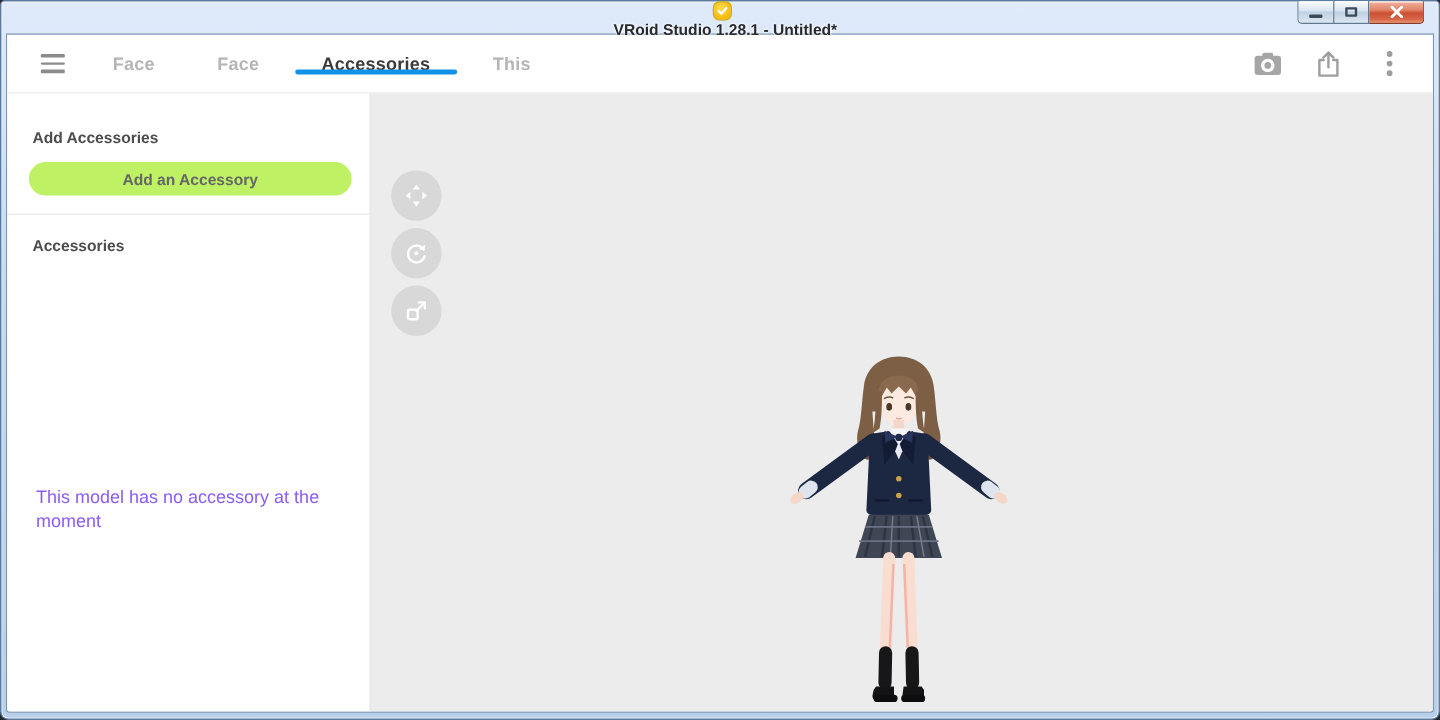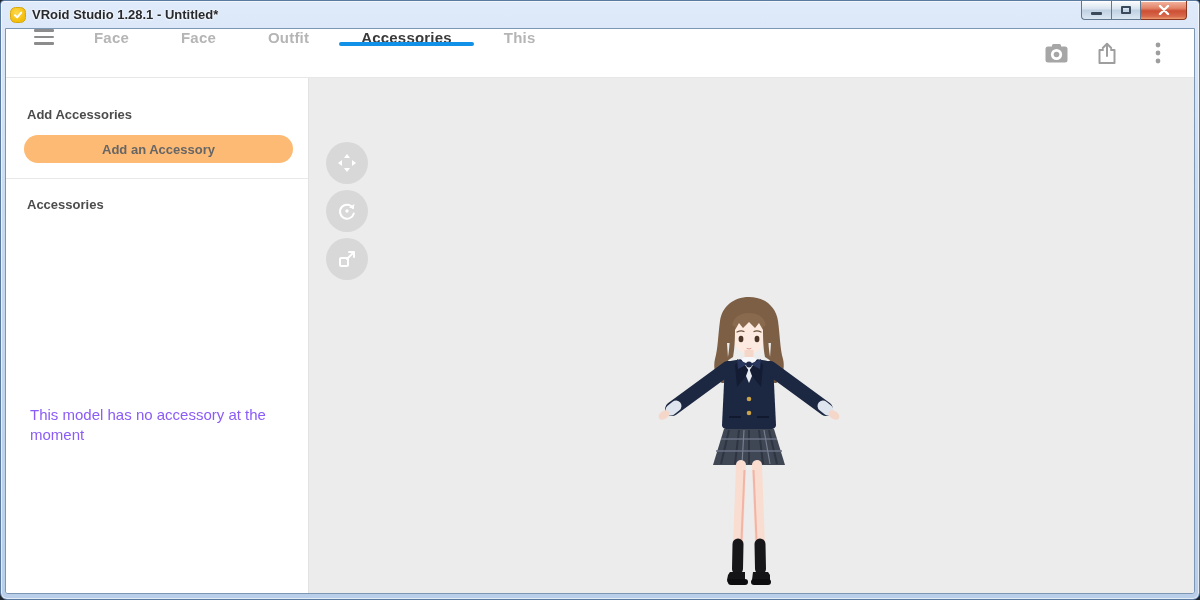--- a/index.html
+++ b/index.html
@@ -9,21 +9,21 @@
   .frame {
     position:absolute; inset:0;
     background:linear-gradient(180deg,#dfeafa 0%,#c6d9ef 40%,#b9cfe9 100%);
     border:1px solid #5b7aa0;
     border-radius:4px 4px 7px 7px;
     padding:27px 4px 5px 4px;
     box-shadow:inset 0 0 0 1px rgba(255,255,255,.6);
   }
   .titlebar {
     position:absolute; top:0; left:0; right:0; height:27px;
-    display:flex; align-items:center; padding-left:9px;
+    display:flex; align-items:center; padding-left:9px;flex-direction:column;
   }
   .app-logo {
     width:16px; height:16px; border-radius:34%;
     background:radial-gradient(circle at 40% 35%, #ffd94d 0%, #f3bd0c 70%);
     border:1px solid #d8a70a;
     display:flex; align-items:center; justify-content:center;
     margin-right:6px; flex:0 0 auto;
   }
   .title-text {
     font-size:13px; font-weight:700; color:#26292e;
@@ -51,21 +51,21 @@
   .app {
     width:100%; height:100%;
     background:#ffffff; border:1px solid #7d96b4; border-radius:0 0 3px 3px;
     display:flex; flex-direction:column; overflow:hidden;
   }
 
   
   .tabbar {
     height:49px; flex:0 0 49px; background:#fff;
     border-bottom:1px solid #e7e7e7;
-    display:flex; align-items:flex-start; padding-left:28px; position:relative;
+    display:flex; align-items:center; padding-left:28px; position:relative;
   }
   .hamburger { width:20px; display:flex; flex-direction:column; justify-content:center; gap:4px; margin-right:16px; cursor:pointer; }
   .hamburger i { display:block; height:2.5px; background:#8c8c8c; border-radius:1px; }
   .tabs { display:flex; align-items:stretch; gap:4px; }
   .tab {
     position:relative; display:flex; align-items:center; padding:0 24px;
     font-size:15px; font-weight:700; color:#b5b5b5; letter-spacing:.2px; cursor:pointer;
   }
   .tab.active { color:#3a3a3a; }
   .tab.active::after {
@@ -77,21 +77,21 @@
 
   
   .content { flex:1; display:flex; min-height:0; }
   .sidebar {
     width:303px; flex:0 0 303px; background:#fff; border-right:1px solid #e2e2e2;
     position:relative; padding-top:17px;
   }
   .section-title { font-size:13px; font-weight:700; color:#4c4c4c; margin:12px 0 0 21px; }
   .add-btn {
     display:block; width:269px; height:28px; margin:13px auto 0 18px;
-    background:#fdba74; border:none; border-radius:14px;
+    background:#bef264; border:none; border-radius:14px;
     font-family:inherit; font-size:13px; font-weight:700; color:#666; cursor:pointer;
   }
   .sidebar-divider { height:1px; background:#e9e9e9; margin-top:15px; }
   .section-title.second { margin-top:18px; }
   .empty-msg {
     position:absolute; top:327px; left:24px; right:24px;
     font-size:15px; color:#8b5cf6; line-height:1.35;
   }
 
   .viewport { flex:1; background:#ececec; position:relative; overflow:hidden; }
@@ -132,21 +132,20 @@
 
     <div class="tabbar">
       <div class="hamburger">
           <i></i>
           <i></i>
           <i></i>
         </div>
       <nav class="tabs">
         <div class="tab">Face</div>
         <div class="tab">Face</div>
-        <div class="tab">Outfit</div>
         <div class="tab active">Accessories</div>
         <div class="tab">This</div>
       </nav>
       <div class="tab-actions">
         <div class="icon-btn">
           <svg width="23" height="20" viewBox="0 0 23 20">
             <rect x="0.5" y="3.5" width="22" height="16" rx="2.5" fill="#a6a6a6"></rect>
             <rect x="7" y="1" width="9" height="4" rx="1.5" fill="#a6a6a6"></rect>
             <circle cx="11.5" cy="11.5" r="5.6" fill="#fff"></circle>
             <circle cx="11.5" cy="11.5" r="2.8" fill="#a6a6a6"></circle>

